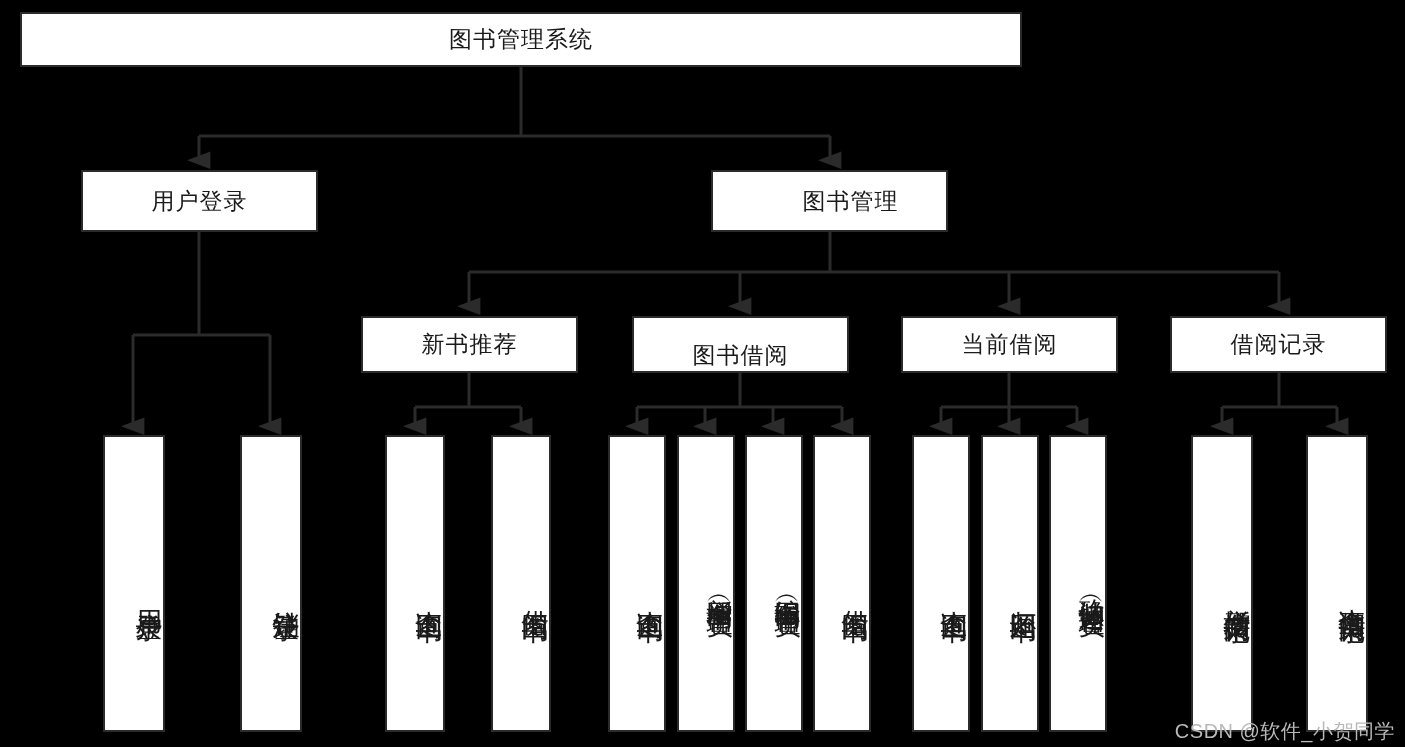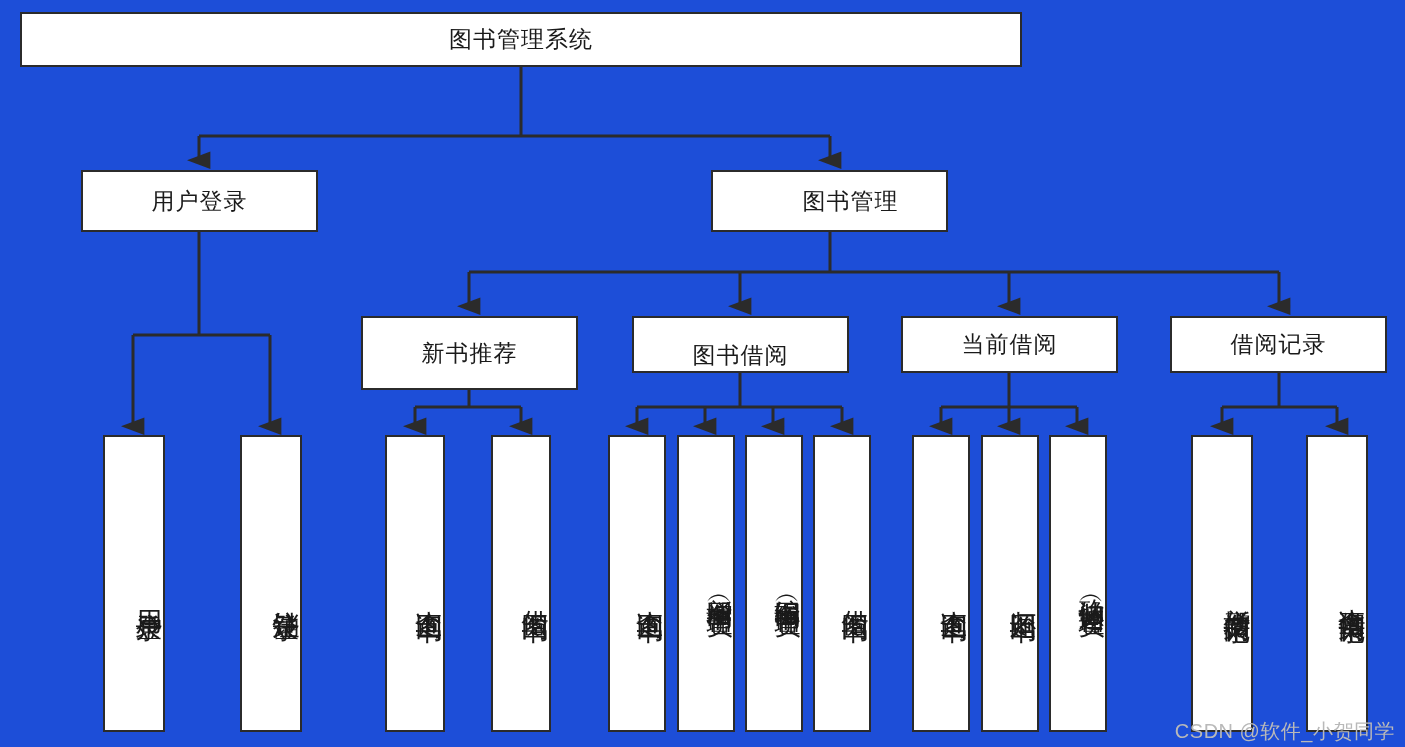--- a/index.html
+++ b/index.html
@@ -7,21 +7,21 @@
     padding: 0;
     background: #ffffff;
   }
   body {
     font-family: "Liberation Sans", "DejaVu Sans", sans-serif;
   }
   #diagram-root {
     position: relative;
     width: 1405px;
     height: 747px;
-    background: #1d4ed8;
+    background: #000000;
     overflow: hidden;
   }
   svg.connectors {
     position: absolute;
     left: 0;
     top: 0;
     width: 1405px;
     height: 747px;
     pointer-events: none;
   }
@@ -124,21 +124,21 @@
     <span>图书管理系统</span>
   </div>
 
   <div class="node node-h" style="left:81px; top:170px; width:237px; height:62px;">
     <span>用户登录</span>
   </div>
   <div class="node node-h" style="left:711px; top:170px; width:237px; height:62px;padding-left:42px;">
     <span>图书管理</span>
   </div>
 
-  <div class="node node-h" style="left:361px; top:316px; width:217px; height:74px;">
+  <div class="node node-h" style="left:361px; top:316px; width:217px; height:57px;">
     <span>新书推荐</span>
   </div>
   <div class="node node-h" style="left:632px; top:316px; width:217px; height:57px;align-items:flex-end;">
     <span>图书借阅</span>
   </div>
   <div class="node node-h" style="left:1170px; top:316px; width:217px; height:57px;">
     <span>借阅记录</span>
   </div>
   <div class="node node-h" style="left:901px; top:316px; width:217px; height:57px;">
     <span>当前借阅</span>

